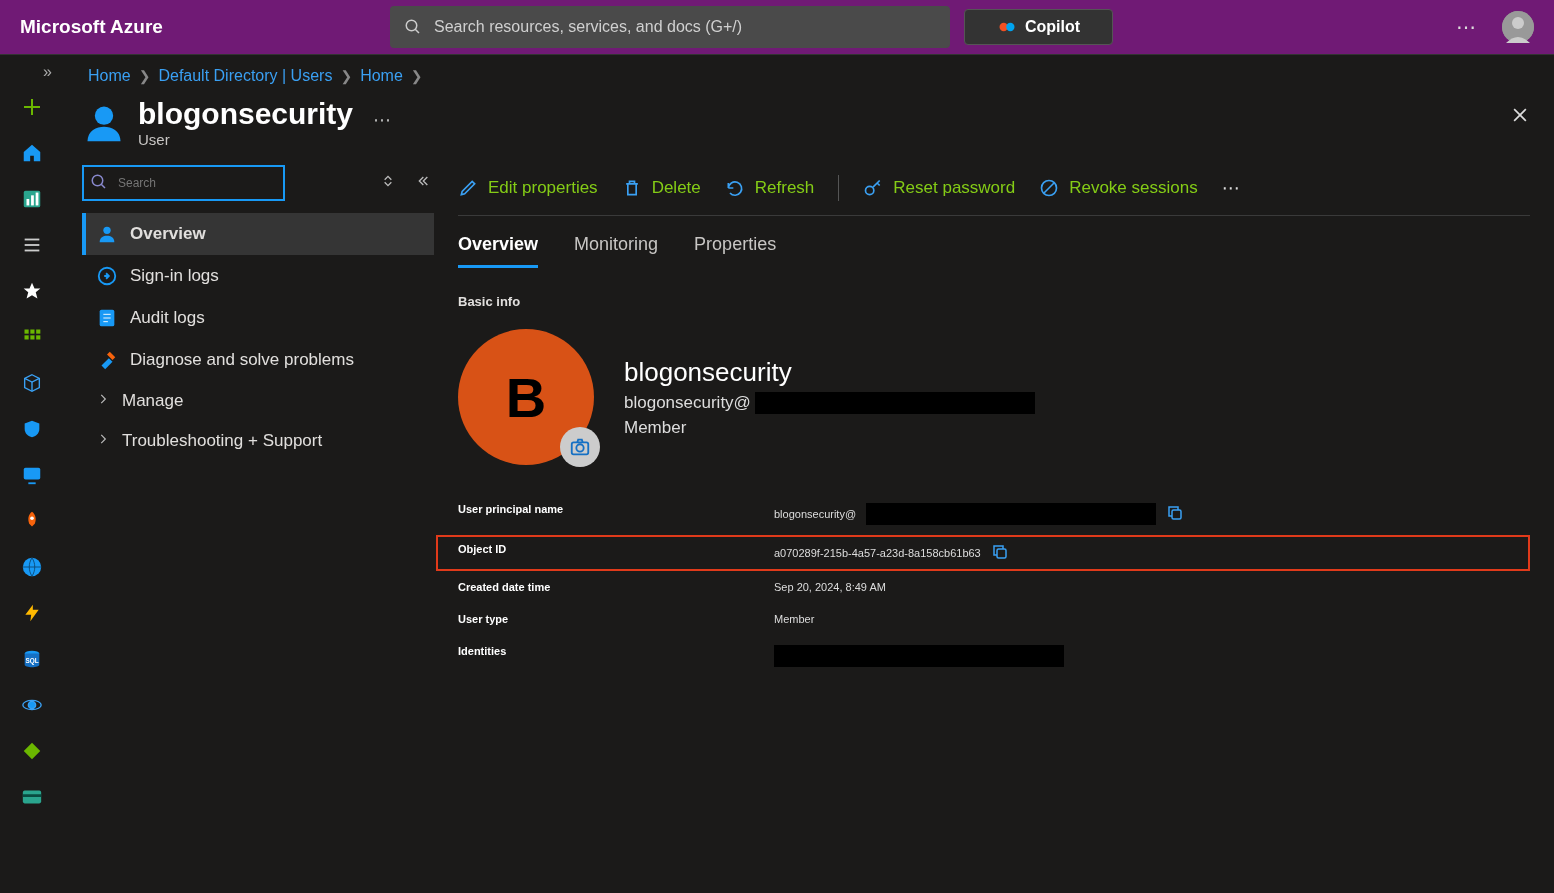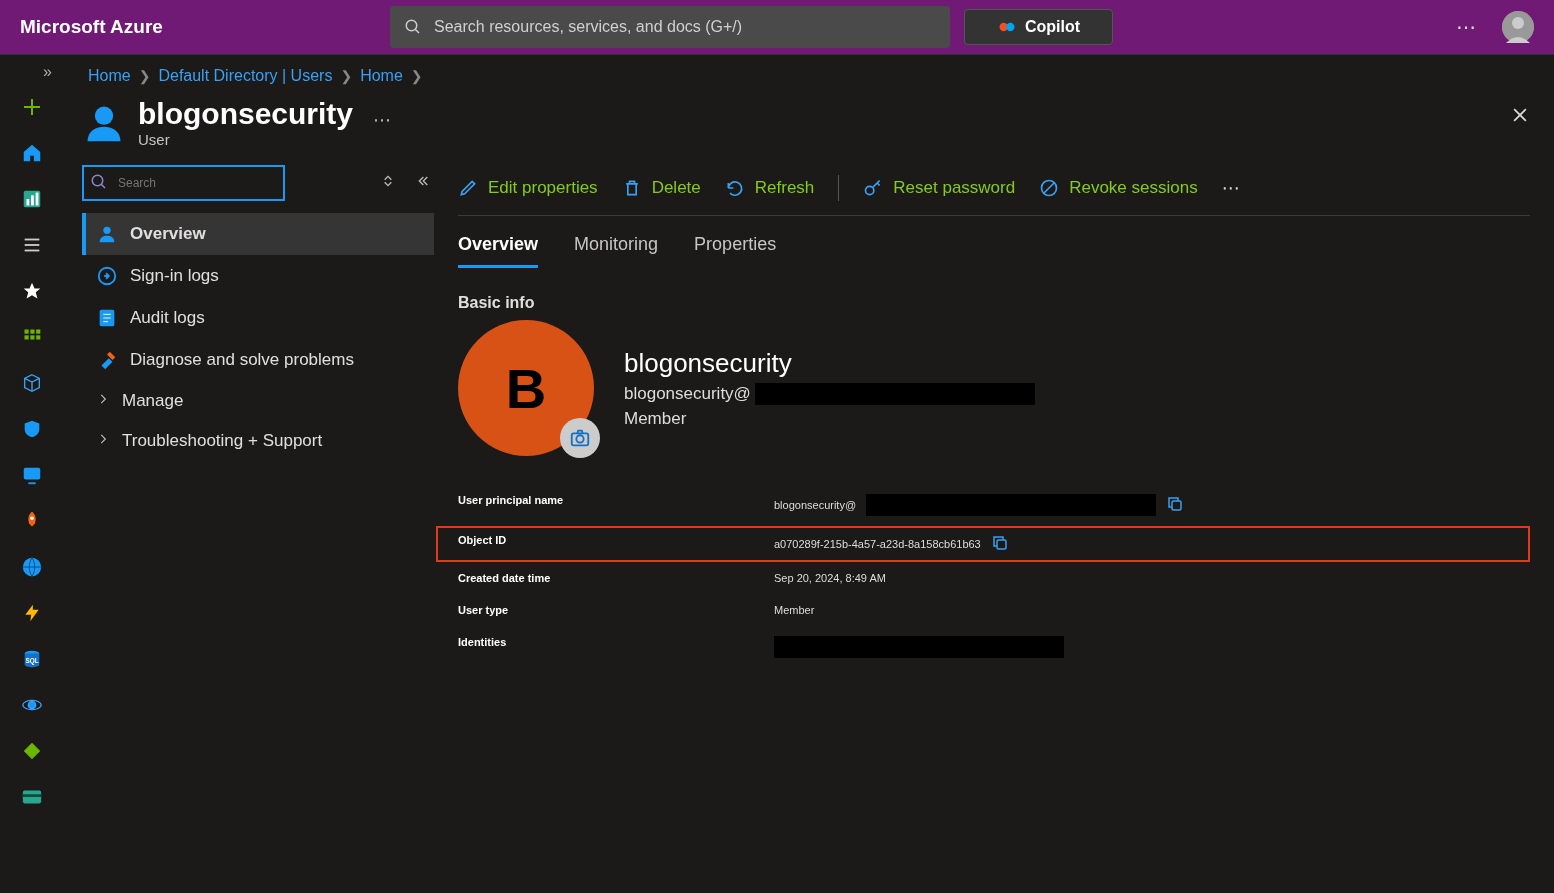--- a/index.html
+++ b/index.html
@@ -191,23 +191,23 @@
   padding-bottom: 10px;
   cursor: pointer;
 }
 .tab.active {
   color: #fff;
   font-weight: 600;
   border-bottom: 3px solid #1899f5;
 }
 
 .section-title {
-  font-size: 16px;
+  font-size: 13px;
   font-weight: 600;
-  margin: 26px 0 8px 0;
+  margin: 26px 0 20px 0;
 }
 
 .basic-info {
   display: flex;
   align-items: center;
   gap: 30px;
   margin-bottom: 28px;
 }
 .big-avatar {
   position: relative;

